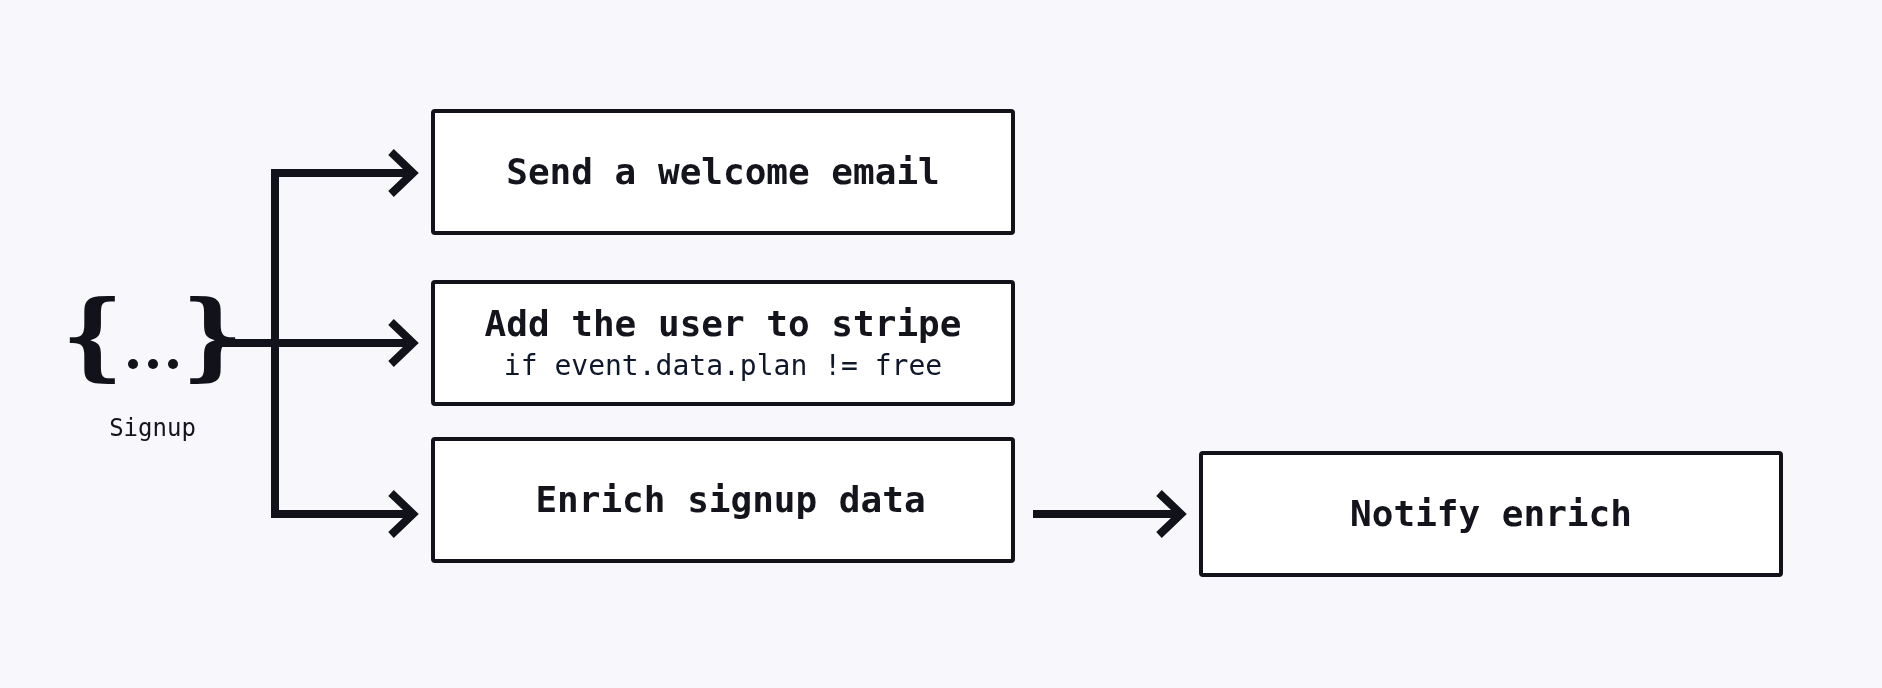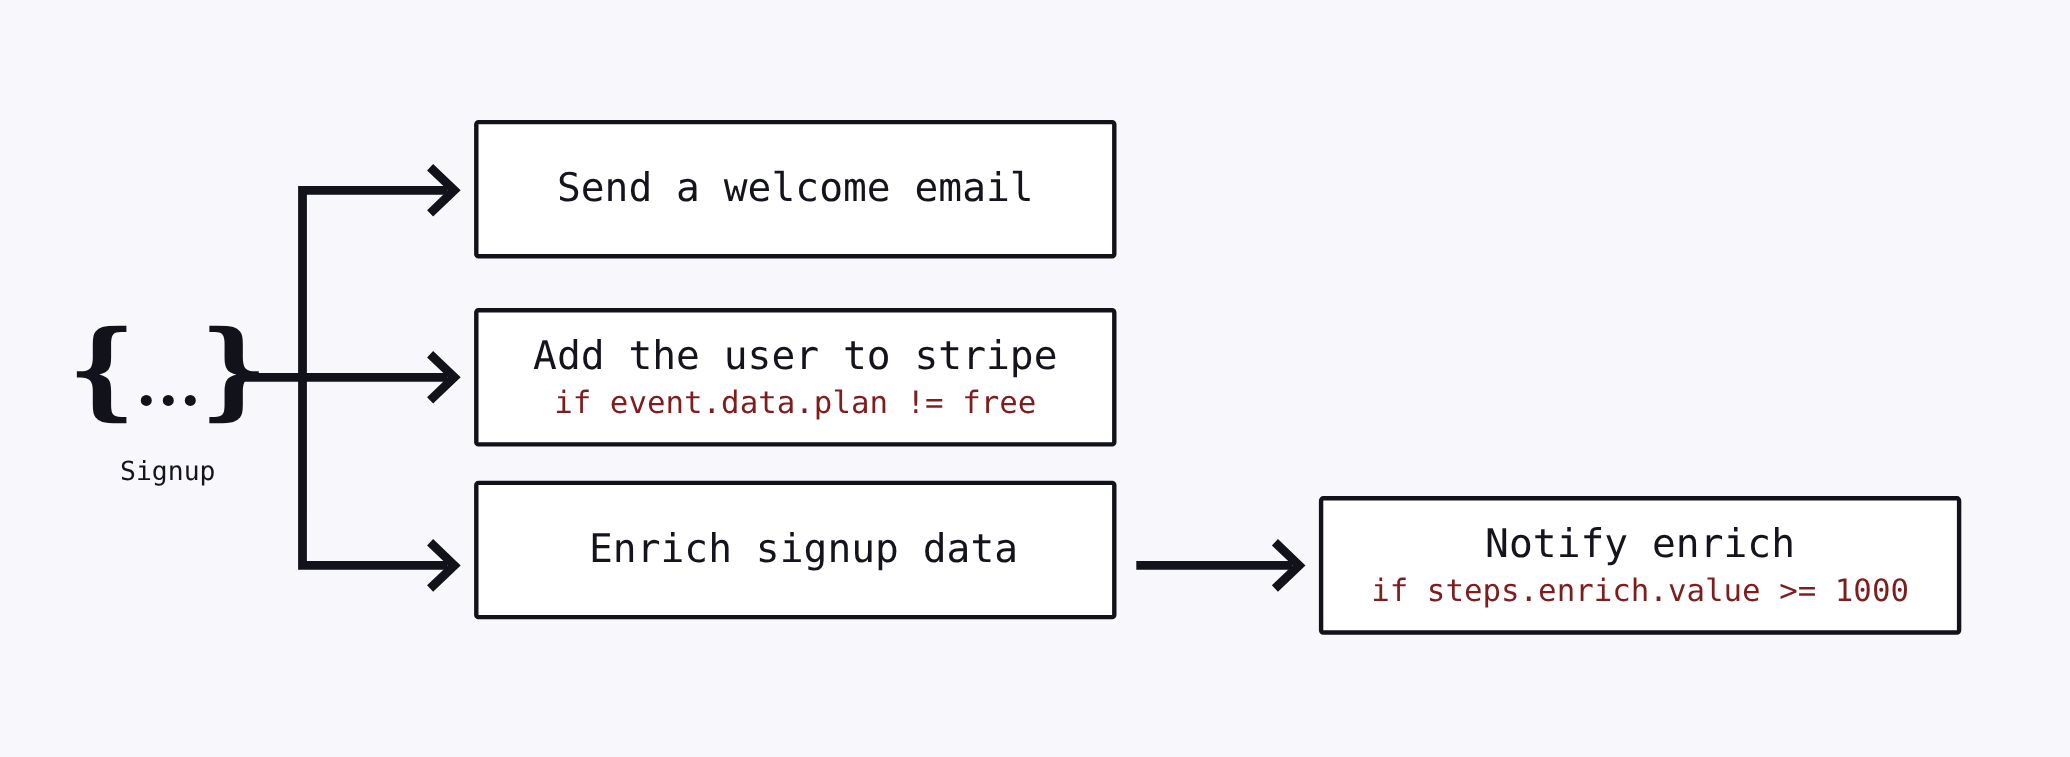--- a/index.html
+++ b/index.html
@@ -37,31 +37,31 @@
     border: 4px solid #12121b;
     border-radius: 4px;
     display: flex;
     flex-direction: column;
     align-items: center;
     justify-content: center;
     text-align: center;
   }
   .node-title {
     font-size: 36px;
-    font-weight: normal;
+    font-weight: bold;
     line-height: 1.15;
     color: #14141d;
     white-space: nowrap;
   }
   .node-condition {
     font-size: 28px;
     font-weight: normal;
     line-height: 1.2;
     margin-top: 5px;
-    color: #7f1d1d;
+    color: #0f172a;
     white-space: nowrap;
   }
   .node-welcome   { left: 431px; top: 109px; }
   .node-stripe    { left: 431px; top: 280px; }
   .node-enrich    { left: 431px; top: 437px; padding-left: 15px; }
   .node-notify    { left: 1199px; top: 451px; }
 
   .trigger {
     position: absolute;
     left: 70px;
@@ -142,16 +142,15 @@
     <div class="node-title">Add the user to stripe</div>
     <div class="node-condition">if event.data.plan != free</div>
   </div>
 
   <div class="node node-enrich">
     <div class="node-title">Enrich signup data</div>
   </div>
 
   <div class="node node-notify">
     <div class="node-title">Notify enrich</div>
-    <div class="node-condition">if steps.enrich.value &gt;= 1000</div>
   </div>
 
 </div>
 
 </body></html>

